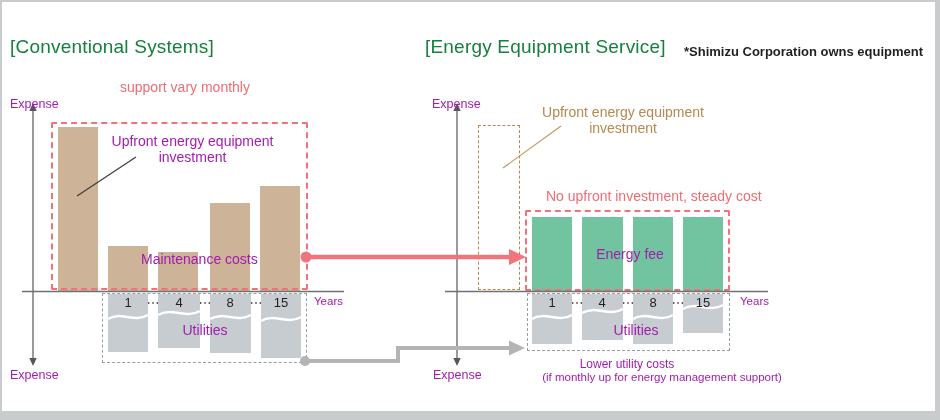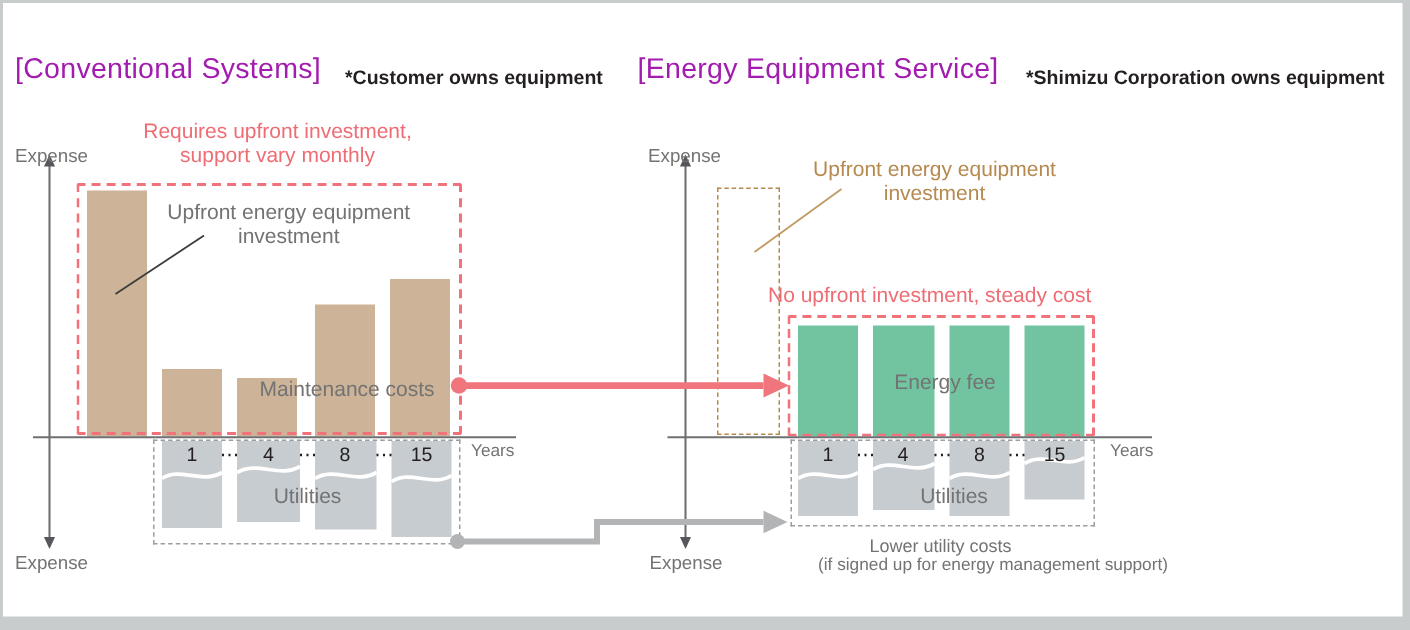--- a/index.html
+++ b/index.html
@@ -2,23 +2,23 @@
 <html><head>
 <meta charset="utf-8">
 <style>
   html,body{margin:0;padding:0;background:#e9eaeb;}
   .stage{
     position:relative;width:940px;height:420px;background:#ffffff;
     overflow:hidden;font-family:"Liberation Sans",sans-serif;
   }
   .frame{position:absolute;inset:0;border-style:solid;border-color:#c9cccd;
     border-width:2px 5px 9px 2px;pointer-events:none;z-index:10;}
-  .txt{position:absolute;color:#737373;white-space:nowrap;z-index:5;line-height:1.15;}
+  .txt{position:absolute;color:#a21caf;white-space:nowrap;z-index:5;line-height:1.15;}
   .ctr{text-align:center;white-space:normal;}
-  .title{font-size:19px;color:#a21caf;letter-spacing:.2px;}
+  .title{font-size:19px;color:#15803d;letter-spacing:.2px;}
   .note{font-size:13px;font-weight:bold;color:#231f20;}
   .red{color:#ee6d75;}
   .brown{color:#b5894f;}
   .small{font-size:12.5px;}
   .bar{position:absolute;z-index:1;}
   .tan{background:#cdb398;}
   .green{background:#72c4a0;}
   .gray{background:#c7ccd1;}
   .dbox{position:absolute;z-index:2;}
   .redbox{border:2px dashed #f2727c;border-radius:2px;}
@@ -26,47 +26,45 @@
   .brownbox{border:1.6px dashed #b5894f;}
   .tick{position:absolute;font-size:13px;color:#231f20;transform:translateX(-50%);z-index:5;}
   svg.layer{position:absolute;left:0;top:0;z-index:4;pointer-events:none;}
 </style>
 </head>
 <body>
 
 <div class="stage">
 
   <div class="txt title" style="left:10px;top:36px;">[Conventional Systems]</div>
-  <div class="txt note" style="left:230px;top:45px;">*Customer owns equipment</div>
   <div class="txt note" style="left:684px;top:45px;">*Shimizu Corporation owns equipment</div>
   <div class="txt title" style="left:425px;top:36px;">[Energy Equipment Service]</div>
 
   <div class="txt small" style="left:10px;top:97px;">Expense</div>
   <div class="txt small" style="left:10px;top:368px;">Expense</div>
   <div class="txt" style="left:314px;top:295px;font-size:11.5px;">Years</div>
 
   <div class="txt red ctr" style="left:85px;top:79px;width:200px;font-size:14px;">
-    <div>Requires upfront investment,</div>
     <div>support vary monthly</div>
   </div>
 
   <div class="dbox redbox" style="left:51px;top:122px;width:253px;height:164px;"></div>
 
   <div class="bar tan" style="left:58px;top:127px;width:40px;height:164px;"></div>
   <div class="bar tan" style="left:108px;top:246px;width:40px;height:45px;"></div>
   <div class="bar tan" style="left:158px;top:252px;width:40px;height:39px;"></div>
   <div class="bar tan" style="left:210px;top:203px;width:40px;height:88px;"></div>
   <div class="bar tan" style="left:260px;top:186px;width:40px;height:105px;"></div>
 
   <div class="txt ctr" style="left:95px;top:133px;width:195px;font-size:14px;">
     <div>Upfront energy equipment</div>
     <div>investment</div>
   </div>
 
-  <div class="txt" style="left:141px;top:251px;font-size:14px;margin-left:32px;">Maintenance costs</div>
+  <div class="txt" style="left:141px;top:251px;font-size:14px;">Maintenance costs</div>
 
   <div class="dbox graybox" style="left:102px;top:293px;width:203px;height:68px;"></div>
   <div class="bar gray" style="left:108px;top:294px;width:40px;height:58px;"></div>
   <div class="bar gray" style="left:158px;top:294px;width:42px;height:54px;"></div>
   <div class="bar gray" style="left:210px;top:294px;width:41px;height:59px;"></div>
   <div class="bar gray" style="left:261px;top:294px;width:40px;height:64px;"></div>
 
   <span class="tick" style="left:128px;top:295px;">1</span>
   <span class="tick" style="left:153px;top:295px;">⋯</span>
   <span class="tick" style="left:179px;top:295px;">4</span>
@@ -80,21 +78,21 @@
   <div class="txt small" style="left:432px;top:97px;">Expense</div>
   <div class="txt small" style="left:433px;top:368px;">Expense</div>
   <div class="txt" style="left:740px;top:295px;font-size:11.5px;">Years</div>
 
   <div class="dbox brownbox" style="left:478px;top:125px;width:40px;height:163px;"></div>
   <div class="txt brown ctr" style="left:523px;top:104px;width:200px;font-size:14px;">
     <div>Upfront energy equipment</div>
     <div>investment</div>
   </div>
 
-  <div class="txt red" style="left:512px;top:188px;font-size:14px;">No upfront investment, steady cost</div>
+  <div class="txt red" style="left:546px;top:188px;font-size:14px;">No upfront investment, steady cost</div>
 
   <div class="dbox redbox" style="left:525px;top:210px;width:201px;height:77px;"></div>
 
   <div class="bar green" style="left:532px;top:217px;width:40px;height:74px;"></div>
   <div class="bar green" style="left:582px;top:217px;width:41px;height:74px;"></div>
   <div class="bar green" style="left:633px;top:217px;width:40px;height:74px;"></div>
   <div class="bar green" style="left:683px;top:217px;width:40px;height:74px;"></div>
 
   <div class="txt" style="left:630px;top:246px;font-size:14px;transform:translateX(-50%);">Energy fee</div>
 
@@ -108,21 +106,21 @@
   <span class="tick" style="left:577px;top:295px;">⋯</span>
   <span class="tick" style="left:602px;top:295px;">4</span>
   <span class="tick" style="left:628px;top:295px;">⋯</span>
   <span class="tick" style="left:653px;top:295px;">8</span>
   <span class="tick" style="left:678px;top:295px;">⋯</span>
   <span class="tick" style="left:703px;top:295px;">15</span>
 
   <div class="txt" style="left:636px;top:322px;font-size:14px;transform:translateX(-50%);">Utilities</div>
 
   <div class="txt" style="left:627px;top:358px;font-size:12px;transform:translateX(-50%);">Lower utility costs</div>
-  <div class="txt" style="left:662px;top:371px;font-size:11.5px;transform:translateX(-50%);">(if signed up for energy management support)</div>
+  <div class="txt" style="left:662px;top:371px;font-size:11.5px;transform:translateX(-50%);">(if monthly up for energy management support)</div>
 
   <svg class="layer" width="940" height="420" viewBox="0 0 940 420">
 
     <g>
       <line x1="33" y1="110" x2="33" y2="359" stroke="#6e7072" stroke-width="1.4"></line>
       <polygon points="33,103 29.3,111 36.7,111" fill="#55575a"></polygon>
       <polygon points="33,366 29.3,358 36.7,358" fill="#55575a"></polygon>
     </g>
     <line x1="22" y1="291.5" x2="344" y2="291.5" stroke="#6e7072" stroke-width="1.4"></line>
 

